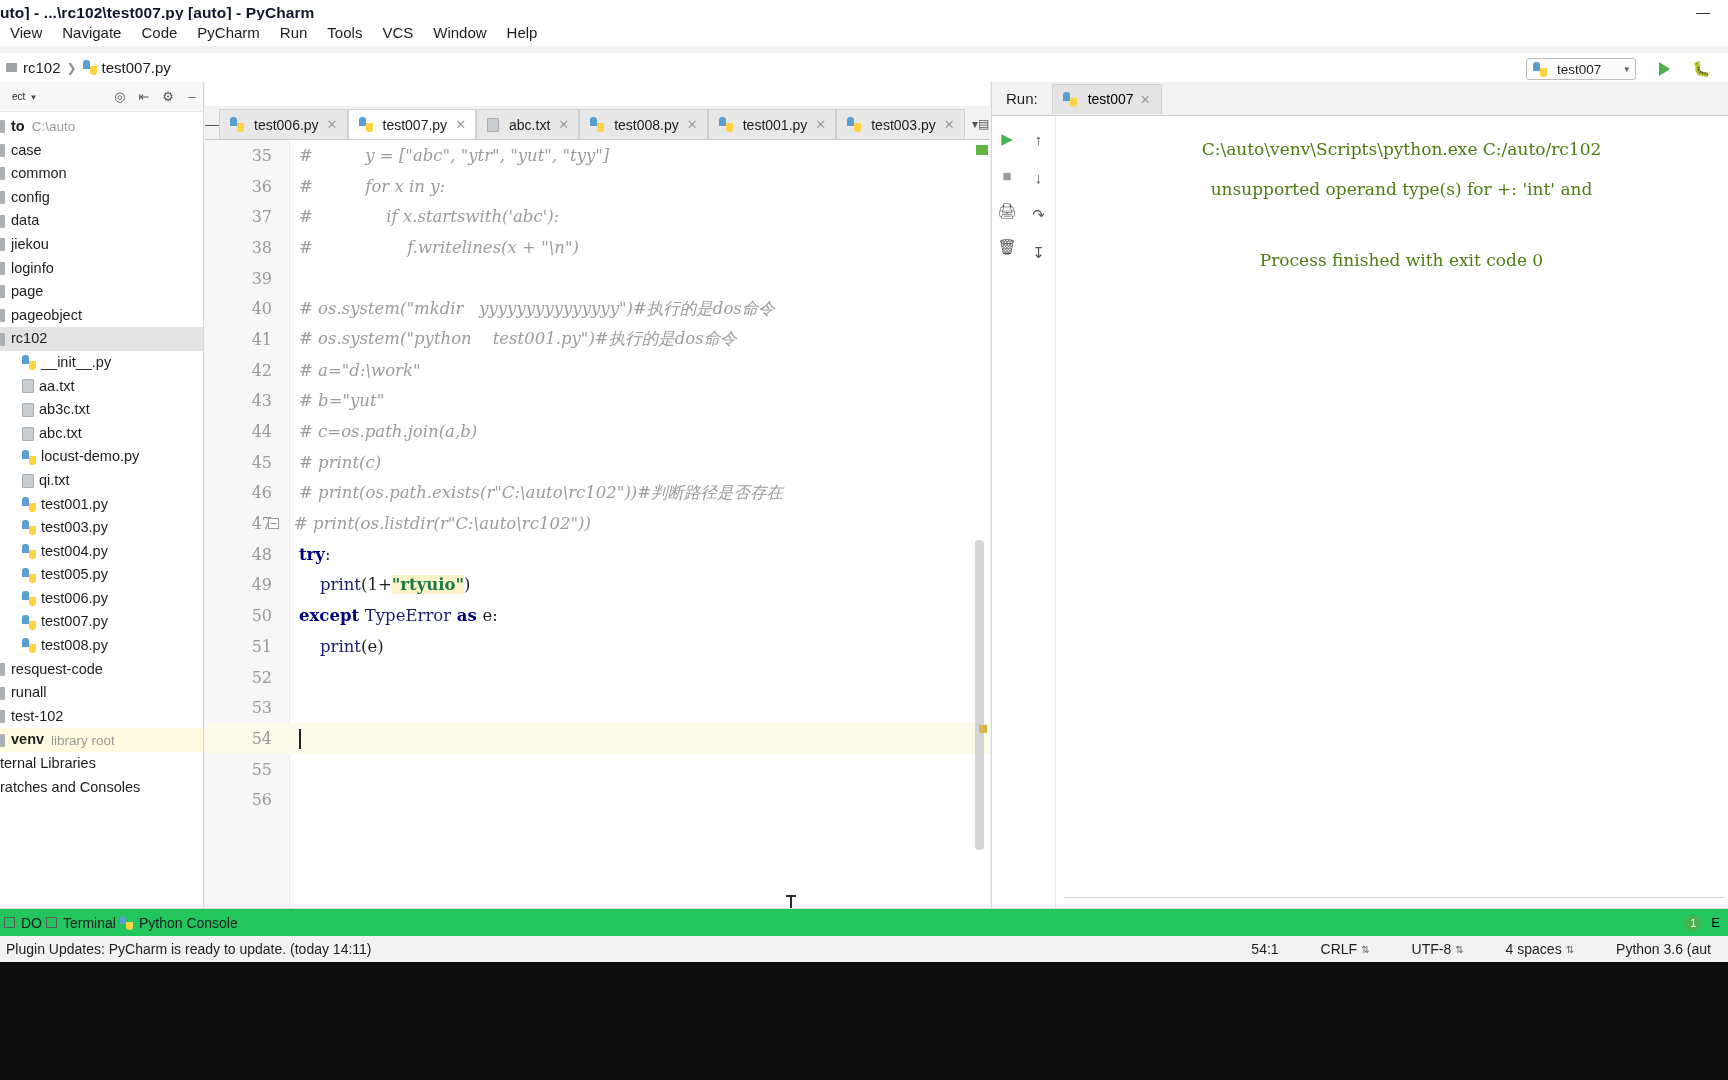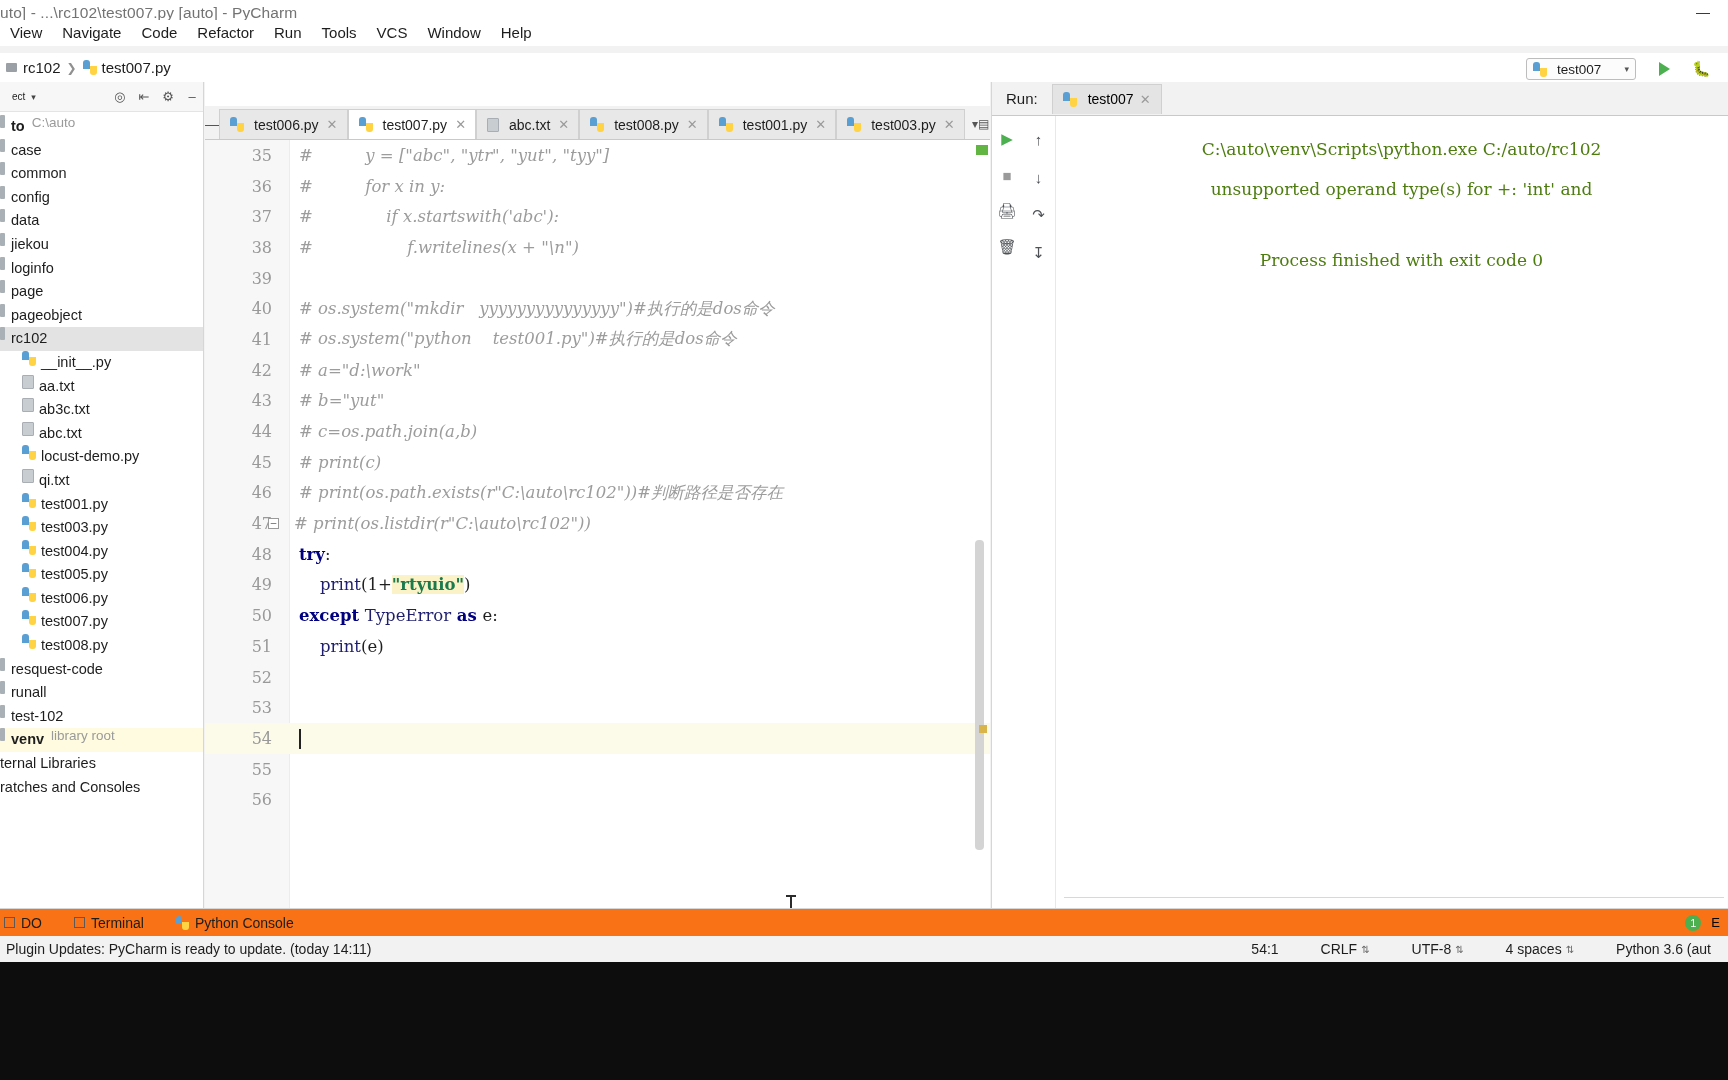--- a/index.html
+++ b/index.html
@@ -17,22 +17,22 @@
   }
 
   
   .titlebar {
     position: absolute; left: 0; top: 0; width: 1728px; height: 27px;
     background: #ffffff;
     display: flex; align-items: center;
     border-bottom: 1px solid #f0f0f0;
   }
   .titlebar .title {
-    font-size: 15.5px; color: #737373; padding-left: 0px;
-    white-space: nowrap; letter-spacing: 0.1px;
+    font-size: 15.5px; color: #0f172a; padding-left: 0px;
+    white-space: nowrap; letter-spacing: 0.1px; font-weight: bold;
   }
   .win-controls {
     position: absolute; right: 0; top: 0; height: 27px;
     display: flex; align-items: center;
   }
   .win-btn {
     width: 50px; height: 27px; display: flex; align-items: center; justify-content: center;
     font-size: 14px; color: #333;
   }
   .minimize-glyph { width: 14px; height: 1.5px; background: #3a3a3a; display: block; }
@@ -103,21 +103,21 @@
   }
   .sidebar-toolbar {
     height: 30px; display: flex; align-items: center; gap: 2px;
     border-bottom: 1px solid #e4e4e4; background: #f7f7f7;
   }
   .sb-label { font-size: 10px; color: #1d1d1d; padding-left: 12px; }
   .sb-caret { font-size: 9px; color: #444; margin-left: 4px; }
   .sb-ico { width: 22px; height: 22px; display:flex; align-items:center; justify-content:center; color:#555; font-size:13px; }
   .tree { padding-top: 3px; font-size: 14.5px; color: #1d1d1d; }
   .row {
-    height: 23.6px; display: flex; white-space: nowrap;
+    height: 23.6px; display: flex; align-items: center; white-space: nowrap;
     padding-left: 0px;
   }
   .row.selected { background: #e3e3e3; }
   .row.highlight { background: #fffbe0; }
   .row .label { line-height: 23.6px; }
   .row .muted { color: #9a9a9a; margin-left: 7px; font-size: 13.5px; }
   .row .bold { font-weight: bold; }
   .indent-1 { padding-left: 22px; }
   .bar-ico { width: 5px; height: 13px; background: #a9b0b6; display:inline-block; margin-right:6px; border-radius:1px; }
 
@@ -237,22 +237,22 @@
     height: 31px; white-space: pre; padding-left: 10px; margin-top: 9px;
   }
   .console-spacer { height: 31px; }
   .console-hr {
     position: absolute; left: 72px; bottom: 10px; width: 660px; height: 1px; background: #d8d8d8;
   }
 
   
   .bottombar {
     position: absolute; left: 0; top: 908px; width: 1728px; height: 28px;
-    background: #f97316; border-top: 1px solid #d6d6d6;
-    display: flex; align-items: center; gap: 32px;
+    background: #22c55e; border-top: 1px solid #d6d6d6;
+    display: flex; align-items: center; gap: 4px;
   }
   .bb-item { display: flex; align-items: center; gap: 6px; font-size: 14px; color: #1d1d1d; }
   .bb-sq { width: 11px; height: 11px; border: 1.5px solid #5a5a5a; display: inline-block; }
   .bb-py { width: 13px; height: 14px; display:inline-block; position:relative; }
   .bb-py::before { content:""; position:absolute; left:0; top:0; width:6.5px; height:8px; background:#5a9fd4; border-radius:3px 3px 0 0;}
   .bb-py::after { content:""; position:absolute; right:0; bottom:0; width:6.5px; height:8px; background:#ffd343; border-radius:0 0 3px 3px;}
   .bb-right { margin-left: auto; display: flex; align-items: center; gap: 10px; padding-right: 8px; }
   .badge-green {
     width: 16px; height: 16px; border-radius: 50%; background: #4caf50; color: #fff;
     font-size: 11px; display: flex; align-items: center; justify-content: center;
@@ -284,21 +284,21 @@
       <div class="win-btn">
           <span class="minimize-glyph"></span>
         </div>
     </div>
   </div>
 
   <div class="menubar">
     <div class="menu-item">View</div>
     <div class="menu-item">Navigate</div>
     <div class="menu-item">Code</div>
-    <div class="menu-item">Refactor</div>
+    <div class="menu-item">PyCharm</div>
     <div class="menu-item">Run</div>
     <div class="menu-item">Tools</div>
     <div class="menu-item">VCS</div>
     <div class="menu-item">Window</div>
     <div class="menu-item">Help</div>
   </div>
 
   <div class="navbar">
     <div class="crumb" style="padding-left:6px;">
       <span class="folder-ico"></span>

